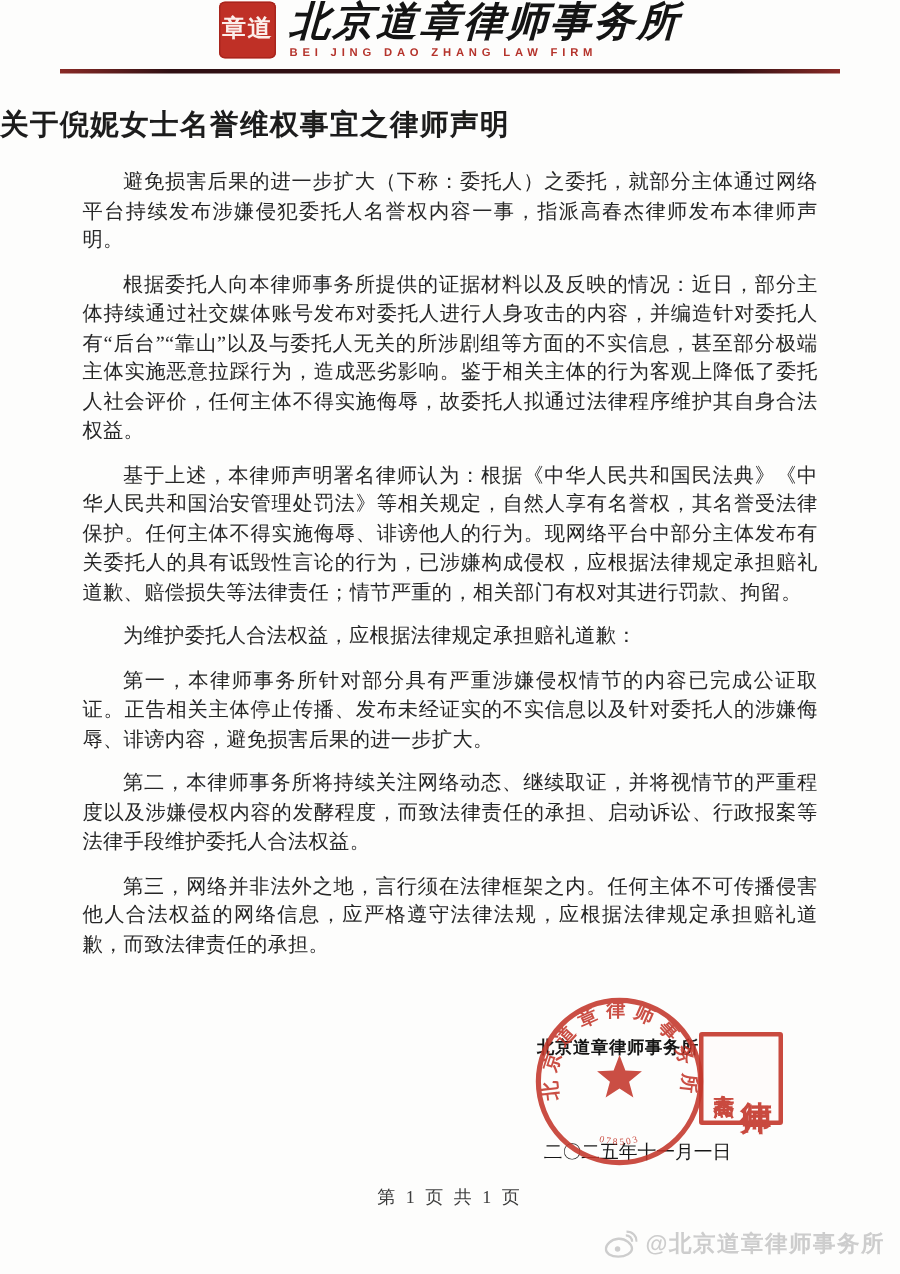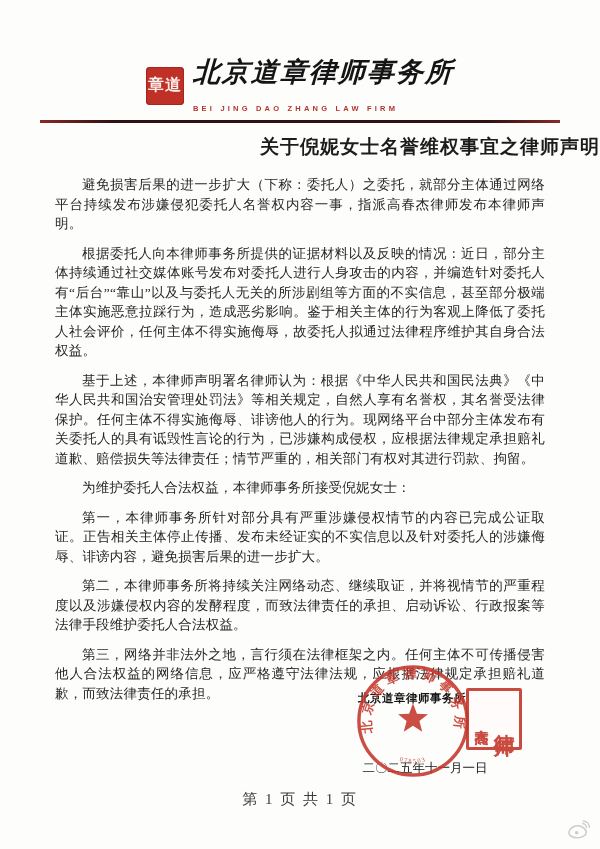--- a/index.html
+++ b/index.html
@@ -1,36 +1,36 @@
 <!DOCTYPE html>
 <html><head>
 <meta charset="utf-8">
 <style>
   * { margin:0; padding:0; box-sizing:border-box; }
   html,body { width:600px; height:849px; background:#fdfdfc; }
   body { font-family:"Liberation Serif","DejaVu Serif",serif; color:#262626; }
   .sheet { position:relative; width:600px; height:849px; background:#fdfdfc; overflow:hidden; }
 
   
-  .header { padding-top:58px; }
+  .header { }
   .logo-row { display:flex; justify-content:center; align-items:center; gap:9px; }
   .logo-seal { width:38px; height:38px; background:#bf3026; border-radius:4px;
                display:flex; align-items:center; justify-content:center;
                color:#fbeeea; font-weight:bold; font-size:16px; letter-spacing:1px;
                box-shadow:0 0 0 1px #a8251d inset; }
   .logo-text { text-align:left; }
   .firm-cn { font-size:27px; font-weight:bold; color:#141414; letter-spacing:2px; line-height:1.05;
              font-style:italic; transform:skewX(-2deg); }
-  .firm-en { margin-top:18px; font-size:7.5px; font-weight:bold; color:#b5342c; letter-spacing:3.2px;
+  .firm-en { margin-top:2px; font-size:7.5px; font-weight:bold; color:#b5342c; letter-spacing:3.2px;
              font-family:"Liberation Sans",sans-serif; }
   .divider { height:3px; margin:7px 40px 0 40px;
              background:linear-gradient(90deg,#8a2a26,#301013 14%,#301013 86%,#8a2a26); }
 
   
-  .doc-title { margin-top:11px; text-align:right; font-size:19px; font-weight:bold; color:#1c1c1c; letter-spacing:1px; }
+  .doc-title { margin-top:21px; text-align:left; font-size:19px; font-weight:bold; color:#1c1c1c; letter-spacing:1px; }
   .doc-body { margin:15px 55px 0 55px; }
   .doc-body p { font-size:13.5px; line-height:19.5px; text-align:justify; text-indent:2em;
                 margin-bottom:10px; color:#262626; letter-spacing:0.2px; }
 
   
   .sig-line { position:absolute; text-align:center; color:#151515; z-index:1; }
   .sig-firm   { left:348px; top:691px; width:128px; font-size:11.5px; font-weight:600; letter-spacing:0.5px; }
   .sig-lawyer { left:348px; top:721px; width:128px; font-size:12px; font-weight:600; }
   .sig-date   { left:336px; top:760px; width:138px; font-size:12.5px;margin-left:20px; }
   .round-seal { position:absolute; left:354px; top:662px; z-index:2; opacity:0.88; }
@@ -38,21 +38,21 @@
                  border:3.5px solid #c4372b; border-radius:2px; opacity:0.9;
                  display:flex; flex-direction:row; justify-content:space-evenly; align-items:center;
                  background:rgba(255,245,244,0.25); }
   .square-seal .col { writing-mode:vertical-rl; text-orientation:upright; color:#c4372b;
                       font-weight:bold; line-height:1; }
   .col-name  { font-size:14px; letter-spacing:1px; }
   .col-title { font-size:21px; letter-spacing:2px; }
 
   
   .page-footer { position:absolute; left:0; top:790px; width:100%; text-align:center;
-                 font-size:15px; color:#3d3d3d; letter-spacing:2px; }
+                 font-size:12px; color:#3d3d3d; letter-spacing:2px; }
   .watermark { position:absolute; right:10px; top:820px; display:flex; align-items:center; gap:5px;
                color:#cdcdcd; font-size:15px; font-weight:600; letter-spacing:1px;
                font-family:"Liberation Sans",sans-serif; }
 </style>
 </head>
 <body>
 
 <div class="sheet">
 
   <div class="header">
@@ -67,21 +67,21 @@
     </div>
     <div class="divider"></div>
   </div>
 
   <h1 class="doc-title">关于倪妮女士名誉维权事宜之律师声明</h1>
 
   <div class="doc-body">
     <p>避免损害后果的进一步扩大（下称：委托人）之委托，就部分主体通过网络平台持续发布涉嫌侵犯委托人名誉权内容一事，指派高春杰律师发布本律师声明。</p>
     <p>根据委托人向本律师事务所提供的证据材料以及反映的情况：近日，部分主体持续通过社交媒体账号发布对委托人进行人身攻击的内容，并编造针对委托人有“后台”“靠山”以及与委托人无关的所涉剧组等方面的不实信息，甚至部分极端主体实施恶意拉踩行为，造成恶劣影响。鉴于相关主体的行为客观上降低了委托人社会评价，任何主体不得实施侮辱，故委托人拟通过法律程序维护其自身合法权益。</p>
     <p>基于上述，本律师声明署名律师认为：根据《中华人民共和国民法典》《中华人民共和国治安管理处罚法》等相关规定，自然人享有名誉权，其名誉受法律保护。任何主体不得实施侮辱、诽谤他人的行为。现网络平台中部分主体发布有关委托人的具有诋毁性言论的行为，已涉嫌构成侵权，应根据法律规定承担赔礼道歉、赔偿损失等法律责任；情节严重的，相关部门有权对其进行罚款、拘留。</p>
-    <p>为维护委托人合法权益，本律师事务所接受倪妮女士：</p>
+    <p>为维护委托人合法权益，应根据法律规定承担赔礼道歉：</p>
     <p>第一，本律师事务所针对部分具有严重涉嫌侵权情节的内容已完成公证取证。正告相关主体停止传播、发布未经证实的不实信息以及针对委托人的涉嫌侮辱、诽谤内容，避免损害后果的进一步扩大。</p>
     <p>第二，本律师事务所将持续关注网络动态、继续取证，并将视情节的严重程度以及涉嫌侵权内容的发酵程度，而致法律责任的承担、启动诉讼、行政报案等法律手段维护委托人合法权益。</p>
     <p>第三，网络并非法外之地，言行须在法律框架之内。任何主体不可传播侵害他人合法权益的网络信息，应严格遵守法律法规，应根据法律规定承担赔礼道歉，而致法律责任的承担。</p>
   </div>
 
   <div class="sig-line sig-firm">北京道章律师事务所</div>
   <div class="sig-line sig-date">二〇二五年十一月一日</div>
 
   <svg class="round-seal" width="118" height="118" viewBox="0 0 120 120">
     <circle cx="60" cy="60" r="55" fill="none" stroke="#c4372b" stroke-width="3.5"></circle>
@@ -105,15 +105,16 @@
 
   <div class="page-footer">第 1 页 共 1 页</div>
 
   <div class="watermark">
     <svg width="22" height="19" viewBox="0 0 24 20">
       <path d="M10 6 C4.5 6.5 1 10.5 1 13.5 c0 3 3.5 5.5 9 5.5 s10-2.8 10-5.8 c0-3-4.5-7.6-10-7.2z" fill="none" stroke="#cdcdcd" stroke-width="1.7"></path>
       <circle cx="9.5" cy="13.5" r="2" fill="#cdcdcd"></circle>
       <path d="M15.5 3.5 c2.6 0 4.6 2 4.6 4.6" fill="none" stroke="#cdcdcd" stroke-width="1.6"></path>
       <path d="M16 0.8 c4.4 0 7.4 3 7.4 7.4" fill="none" stroke="#cdcdcd" stroke-width="1.6"></path>
     </svg>
+    <span>@北京道章律师事务所</span>
   </div>
 
 </div>
 
 </body></html>

